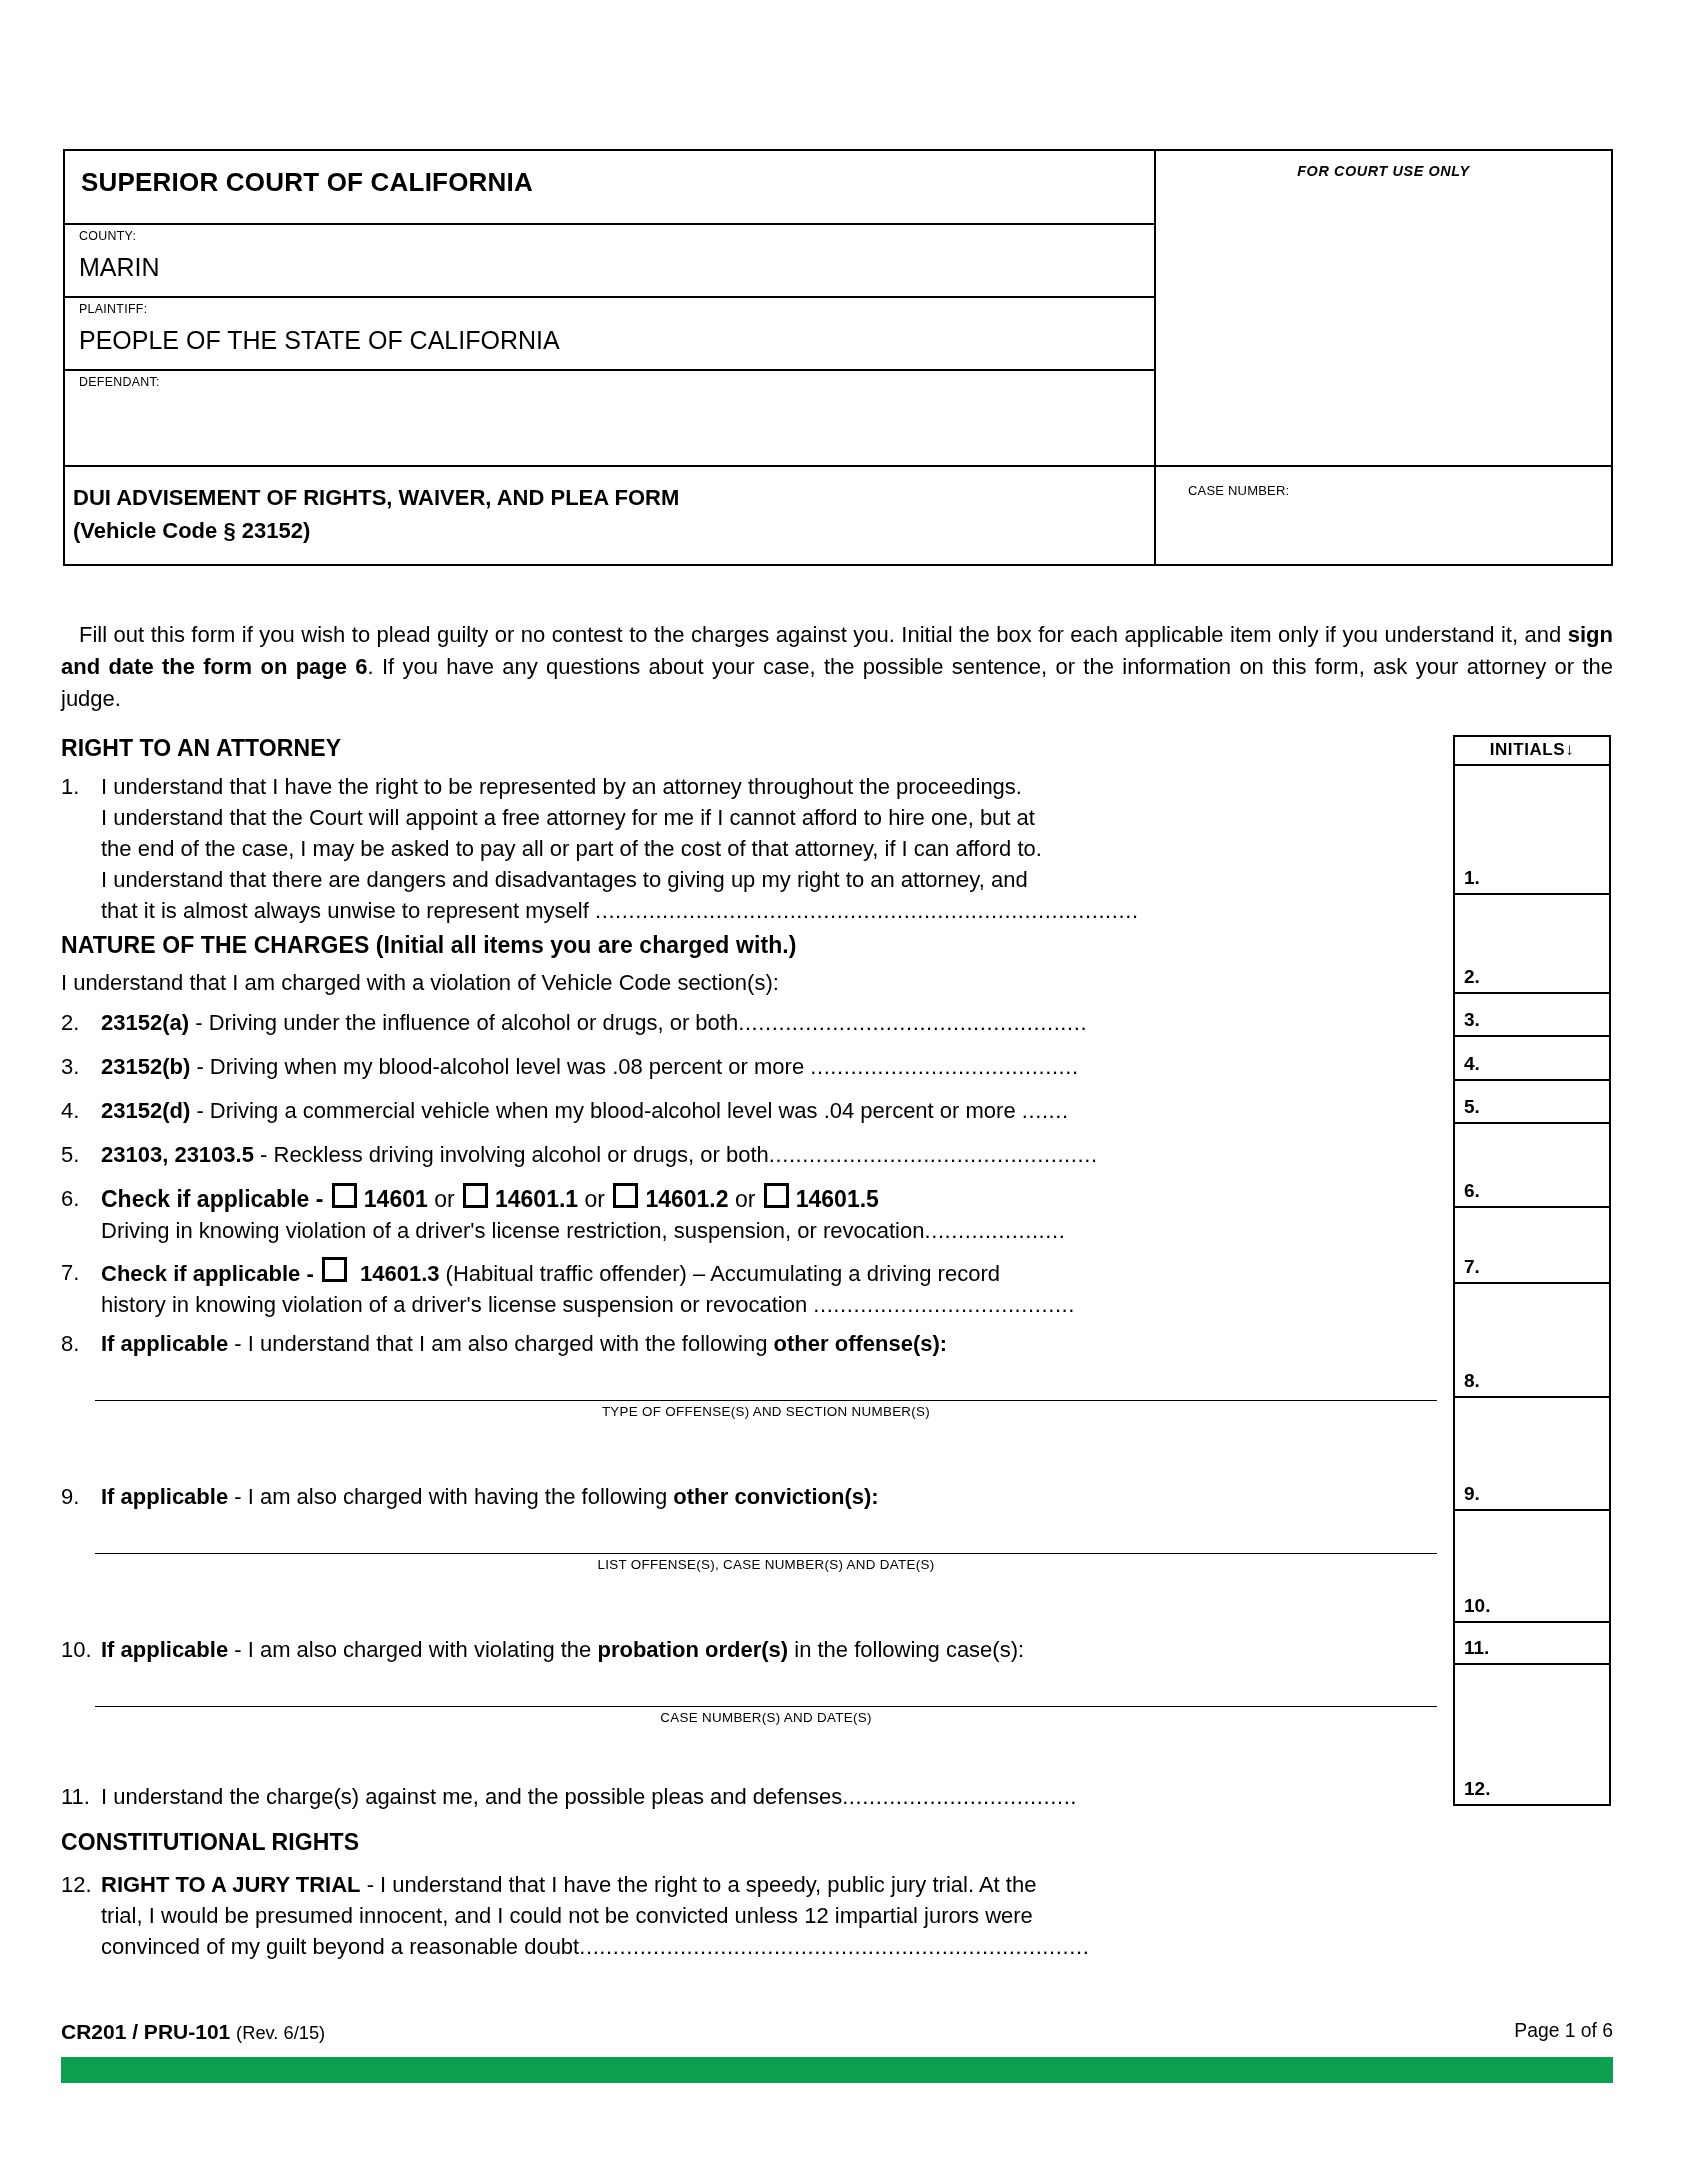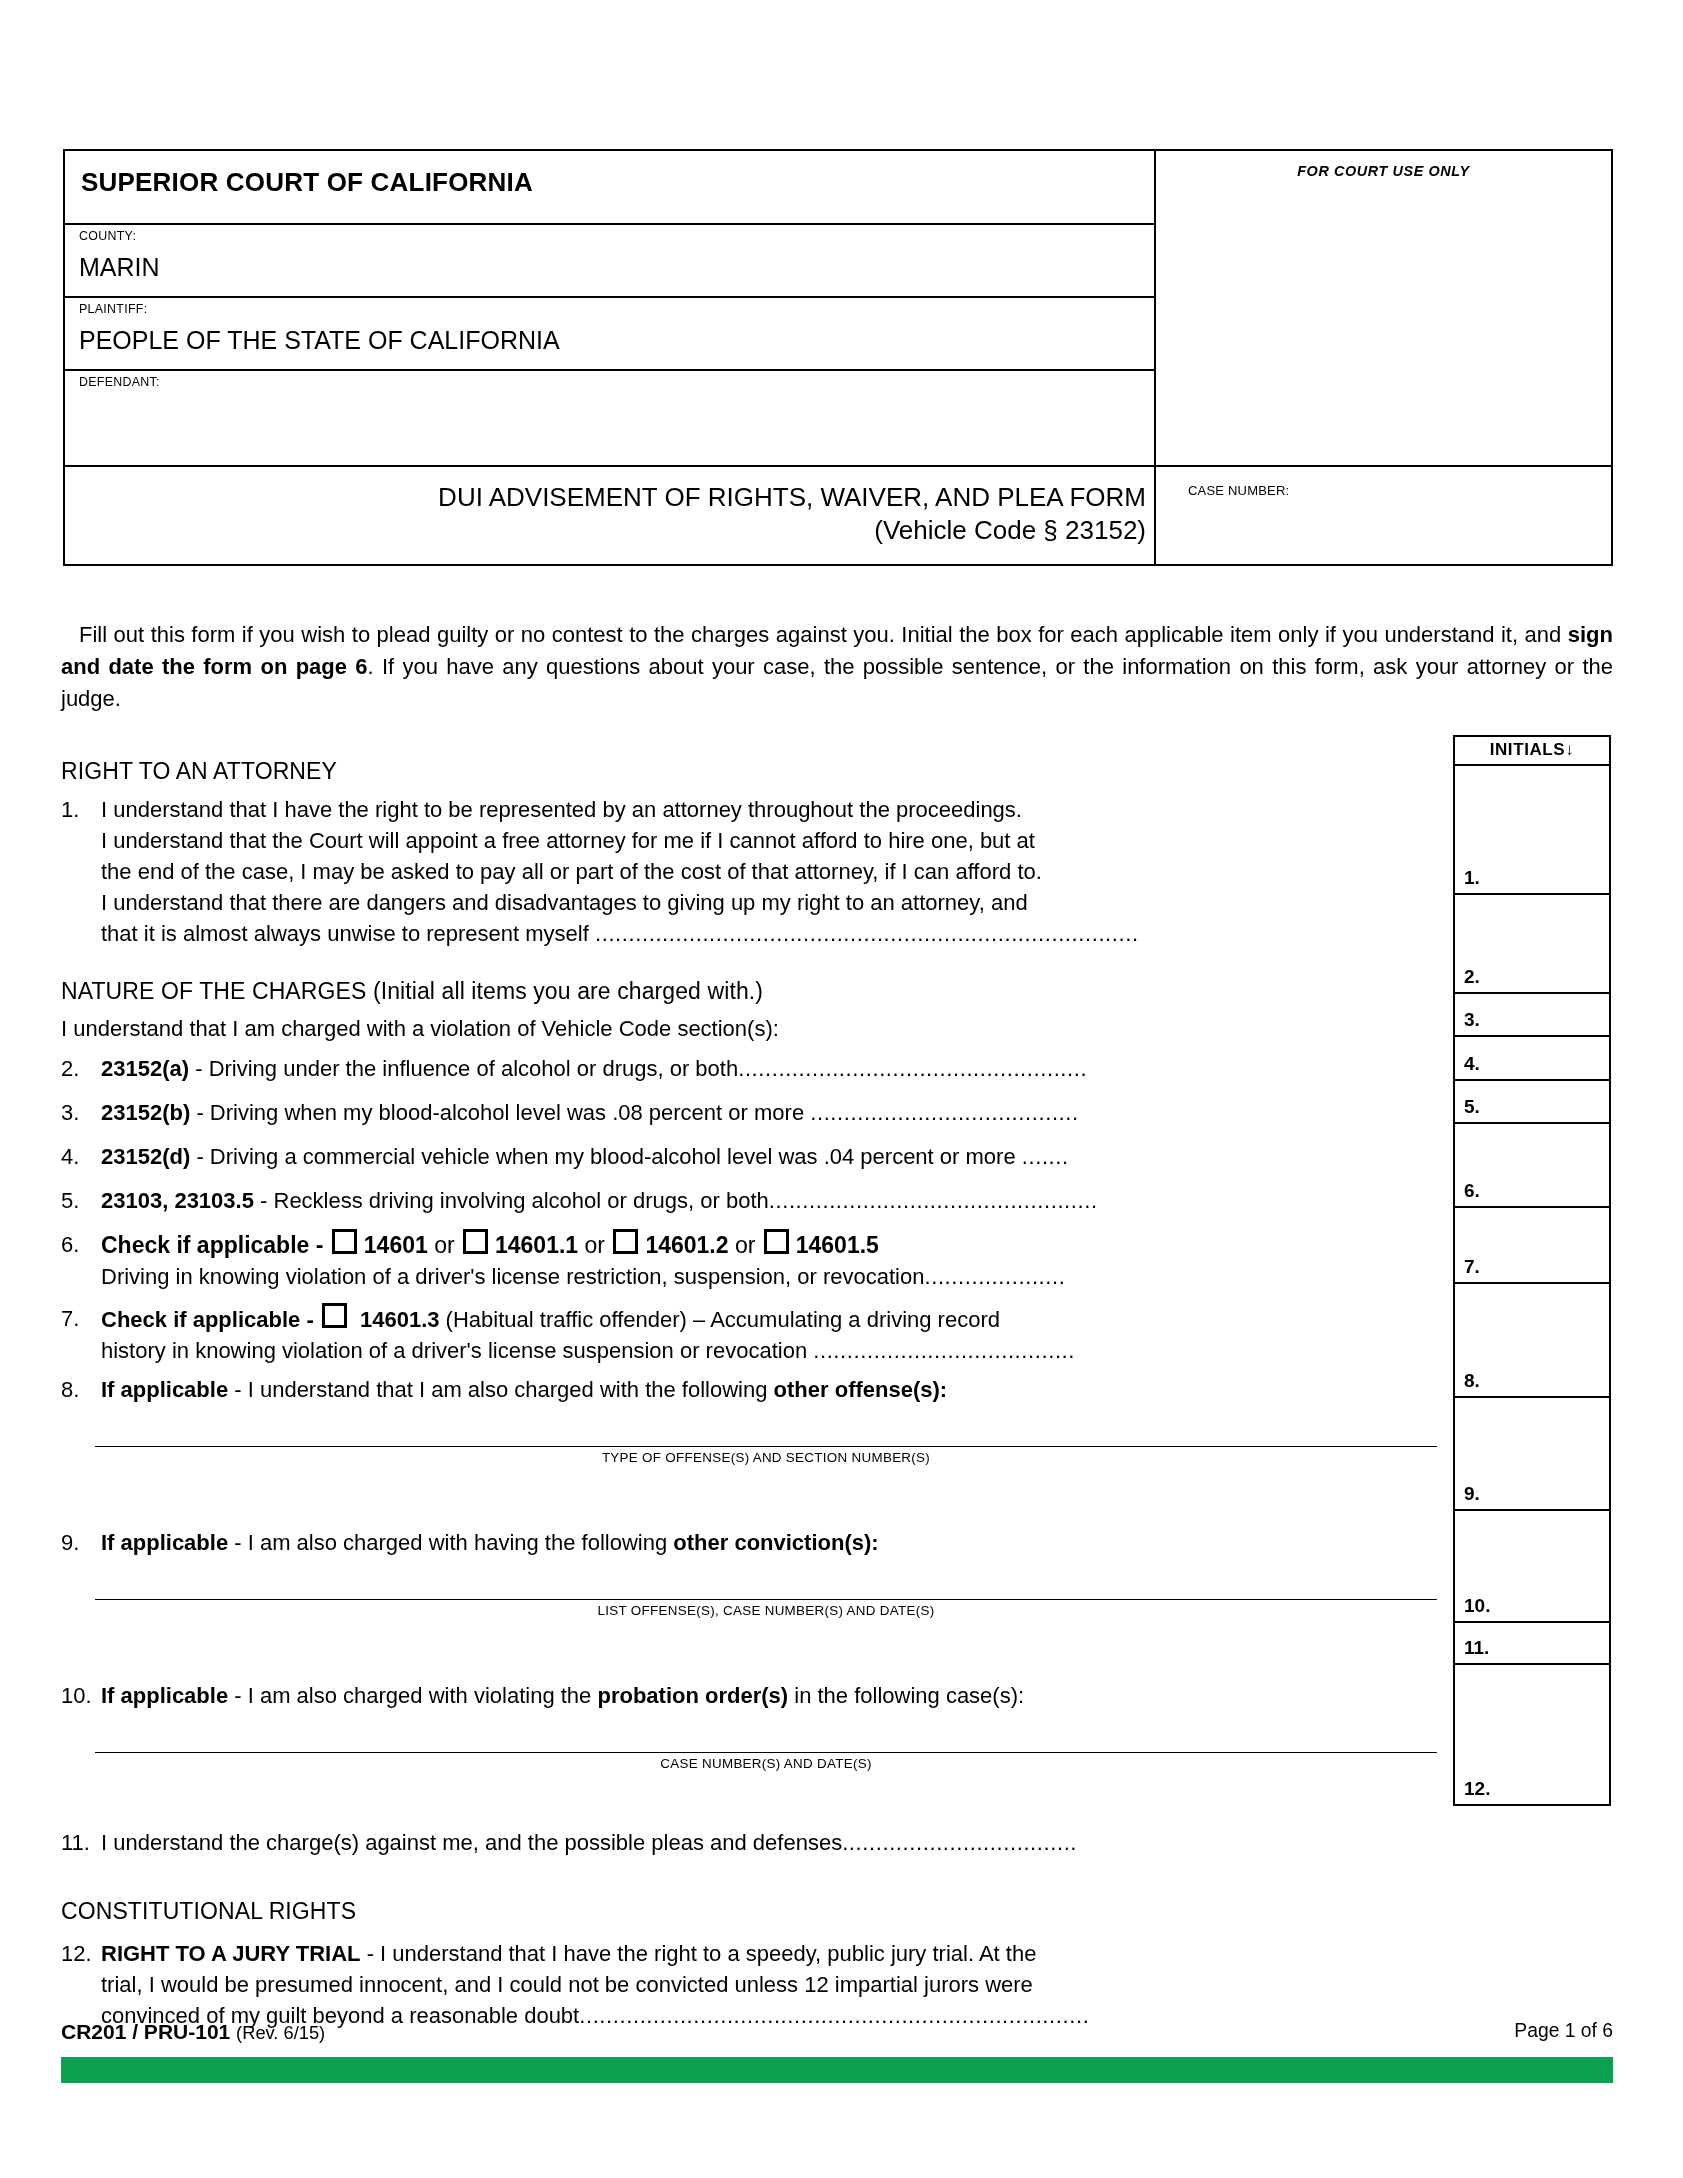--- a/index.html
+++ b/index.html
@@ -68,23 +68,23 @@
   .court-use {
     font-size: 14.4px;
     font-style: italic;
     font-weight: bold;
     text-align: center;
     letter-spacing: 0.6px;
     padding-top: 12px;
     height: 224px;
   }
   .form-title {
-    text-align: right;
-    font-weight: normal;
-    font-size: 26px;
+    text-align: left;
+    font-weight: bold;
+    font-size: 22px;
     line-height: 33px;
     padding: 14px 8px 16px 8px;
     height: 65px;
   }
   .case-number {
     font-size: 13px;
     padding: 16px 0 0 32px;
     letter-spacing: 0.2px;
     height: 81px;
   }
@@ -121,23 +121,22 @@
   .content-col {
     position: absolute;
     left: 61px;
     top: 0;
     width: 1382px;
   }
 
   
   .sec-head {
     font-size: 23px;
-    font-weight: normal;
+    font-weight: bold;
     letter-spacing: 0.1px;
-    margin-top: 23px;
   }
 
   
   .row {
     display: flex;
     font-size: 22px;
     line-height: 31px;
   }
   .row .num {
     flex: 0 0 auto;

